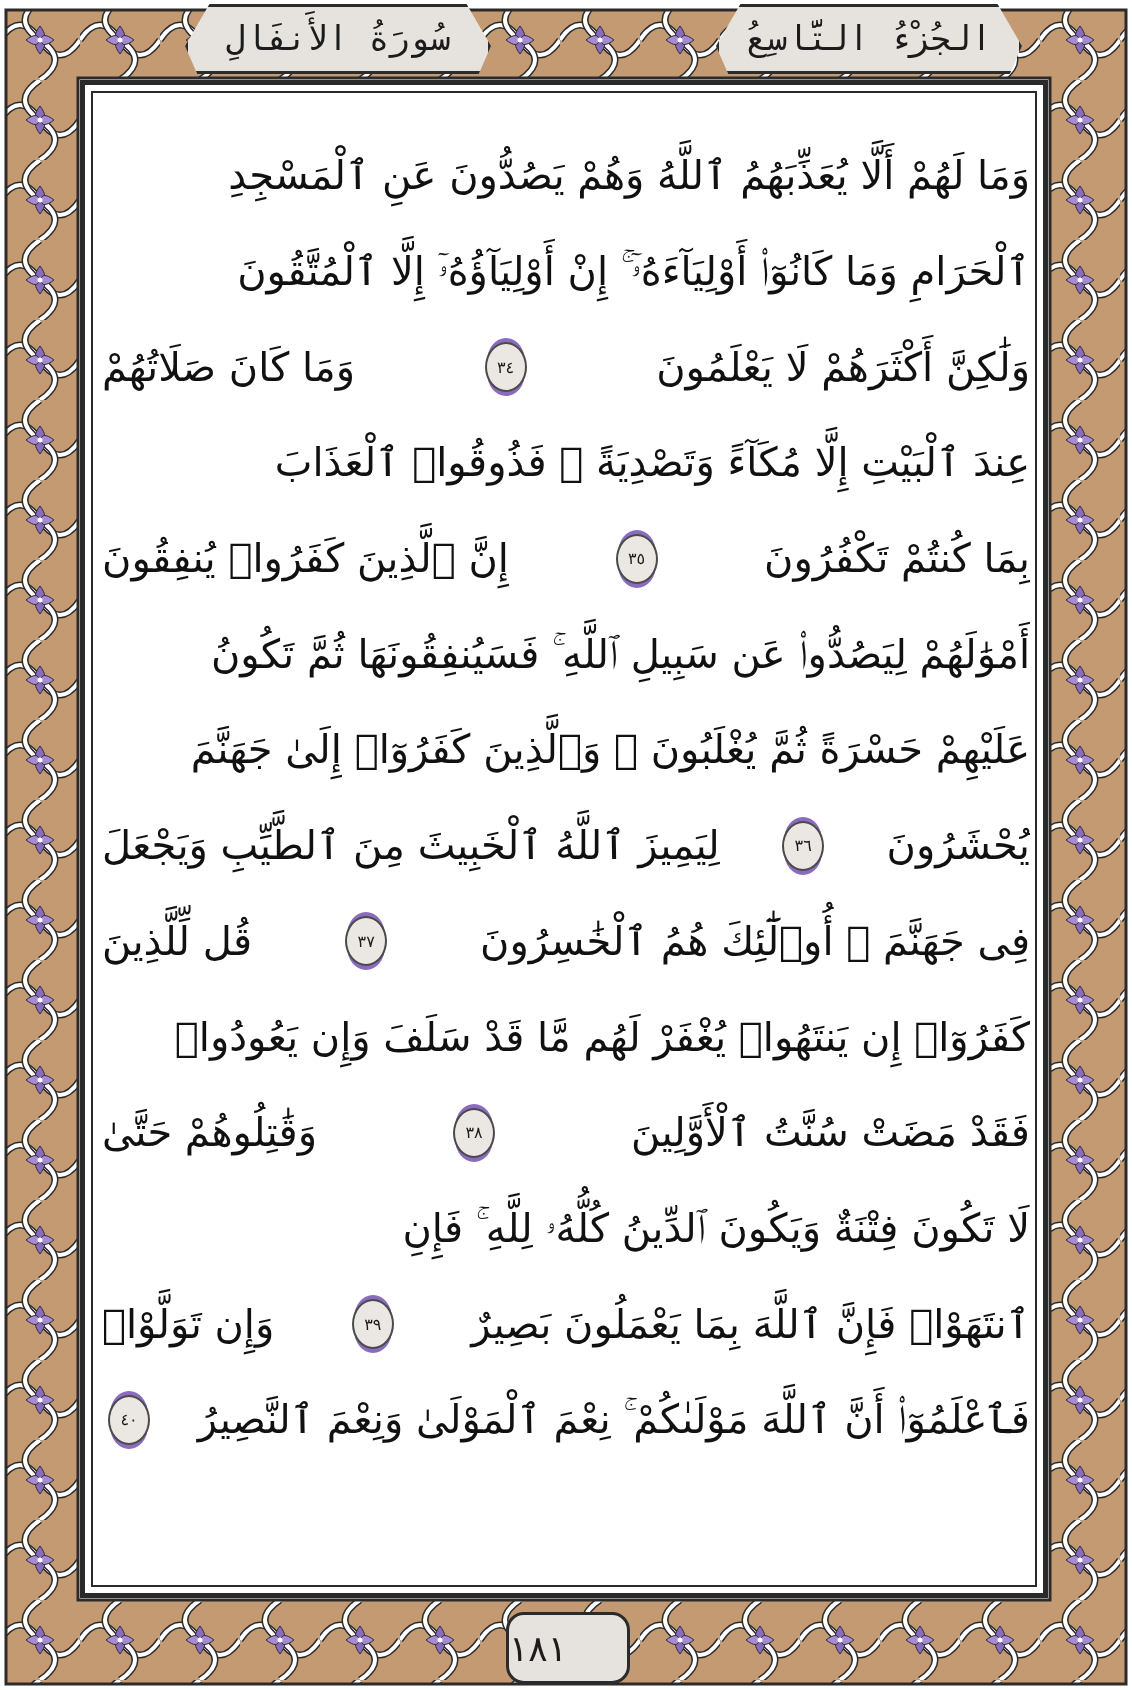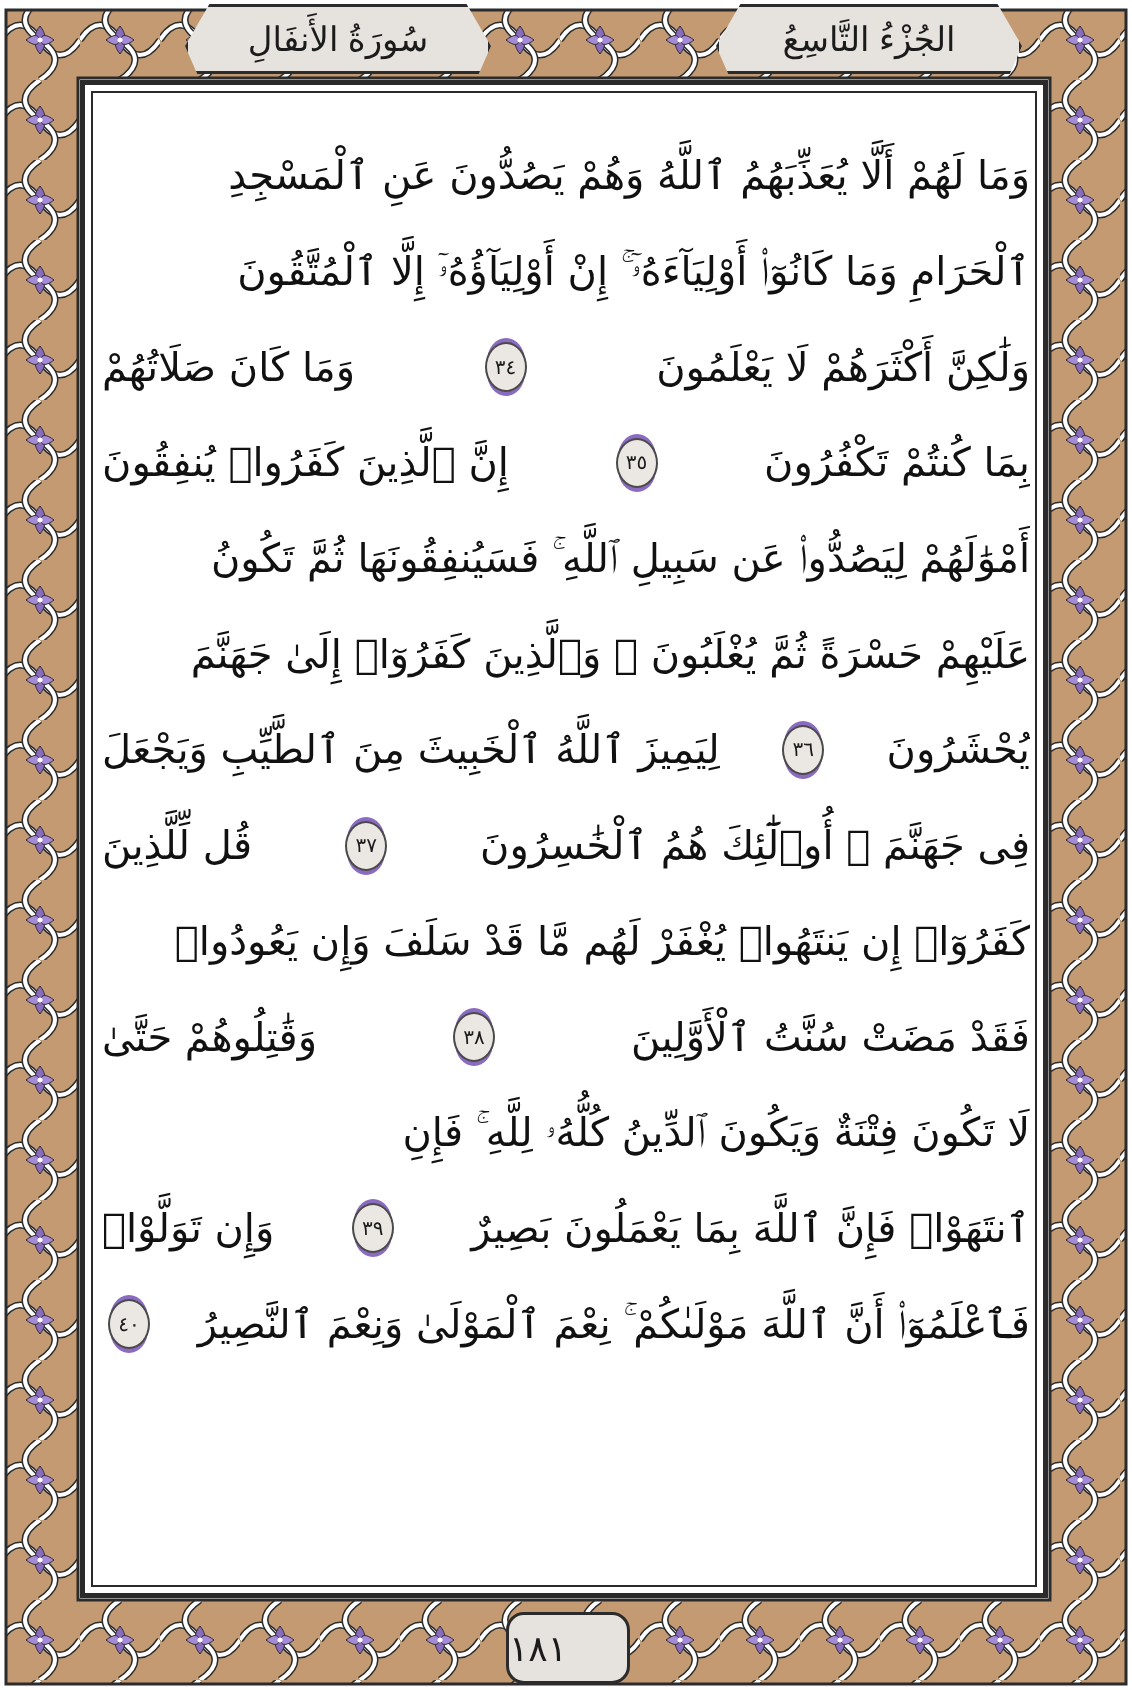--- a/index.html
+++ b/index.html
@@ -9,21 +9,21 @@
   .frame { position:absolute; left:0; top:0; width:1132px; height:1690px; }
   .frame svg { position:absolute; left:0; top:0; }
 
   
   .cartouche {
     position:absolute; top:4px; height:64px; width:300px;
     background:#e6e2dd; border:3px solid #2b2b2b;
     clip-path: polygon(8% 0, 92% 0, 100% 60%, 96% 100%, 4% 100%, 0 60%);
     display:flex; align-items:center; justify-content:center;
   }
-  .cart-inner { font-family:Liberation Sans, sans-serif; font-size:34px; color:#1b1b1b; direction:rtl; }
+  .cart-inner { font-family:Liberation Mono, monospace; font-size:34px; color:#1b1b1b; direction:rtl; }
   #surah-cart { left:185px; }
   #juz-cart { left:716px; }
 
   
   #page-cart {
     position:absolute; left:506px; top:1612px; width:118px; height:66px;
     background:#e6e2dd; border:3px solid #2b2b2b; border-radius:18px;
     display:flex; align-items:center; justify-content:flex-start;
   }
   #page-cart span { font-family:"DejaVu Serif", serif; font-size:36px; color:#1b1b1b; }
@@ -44,21 +44,21 @@
     font-family:"DejaVu Sans", sans-serif; font-size:40px; line-height:95px; color:#111;
     white-space:nowrap; overflow:hidden;
     display:flex; flex-direction:row; justify-content:space-between; align-items:center;
   }
   .seg { white-space:nowrap; }
   .ayah {
     display:inline-flex; align-items:center; justify-content:center;
     width:38px; height:46px; border-radius:50%;
     background:#ebe8e4; border:2px solid #4a4a4a;
     box-shadow: 0 -6px 0 -2px #8a6bbf, 0 6px 0 -2px #8a6bbf;
-    font-family:"DejaVu Serif", serif; font-size:20px; color:#1b1b1b; margin:0 6px;
+    font-family:"DejaVu Serif", serif; font-size:16px; color:#1b1b1b; margin:0 6px;
     flex:0 0 auto;
   }
 </style>
 </head>
 <body>
 
 <div class="frame">
   <svg width="1132" height="1690" viewBox="0 0 1132 1690">
     <defs>
       <pattern id="orn" x="0" y="0" width="80" height="80" patternUnits="userSpaceOnUse">
@@ -96,20 +96,23 @@
   </div>
   <div class="line">
     <span class="seg">ٱلْحَرَامِ وَمَا كَانُوٓا۟ أَوْلِيَآءَهُۥٓ ۚ إِنْ أَوْلِيَآؤُهُۥٓ إِلَّا ٱلْمُتَّقُونَ</span>
   </div>
   <div class="line">
     <span class="seg">وَلَٰكِنَّ أَكْثَرَهُمْ لَا يَعْلَمُونَ</span>
     <span class="ayah">٣٤</span>
     <span class="seg">وَمَا كَانَ صَلَاتُهُمْ</span>
   </div>
   <div class="line">
+    <span class="seg">عِندَ ٱلْبَيْتِ إِلَّا مُكَآءً وَتَصْدِيَةً ۚ فَذُوقُوا۟ ٱلْعَذَابَ</span>
+  </div>
+  <div class="line">
     <span class="seg">بِمَا كُنتُمْ تَكْفُرُونَ</span>
     <span class="ayah">٣٥</span>
     <span class="seg">إِنَّ ٱلَّذِينَ كَفَرُوا۟ يُنفِقُونَ</span>
   </div>
   <div class="line">
     <span class="seg">أَمْوَٰلَهُمْ لِيَصُدُّوا۟ عَن سَبِيلِ ٱللَّهِ ۚ فَسَيُنفِقُونَهَا ثُمَّ تَكُونُ</span>
   </div>
   <div class="line">
     <span class="seg">عَلَيْهِمْ حَسْرَةً ثُمَّ يُغْلَبُونَ ۗ وَٱلَّذِينَ كَفَرُوٓا۟ إِلَىٰ جَهَنَّمَ</span>
   </div>

